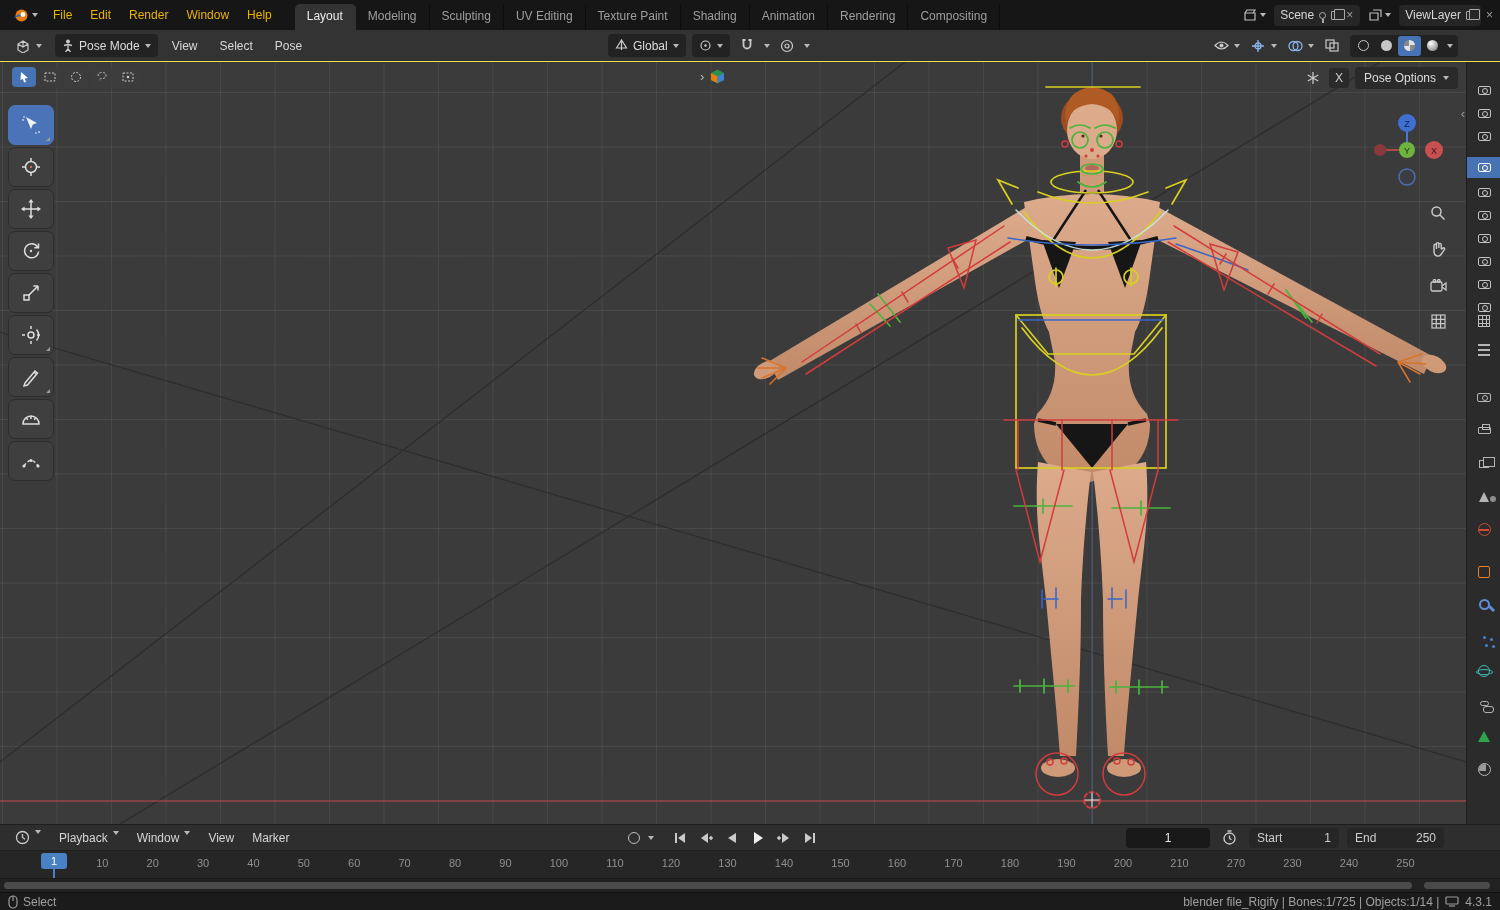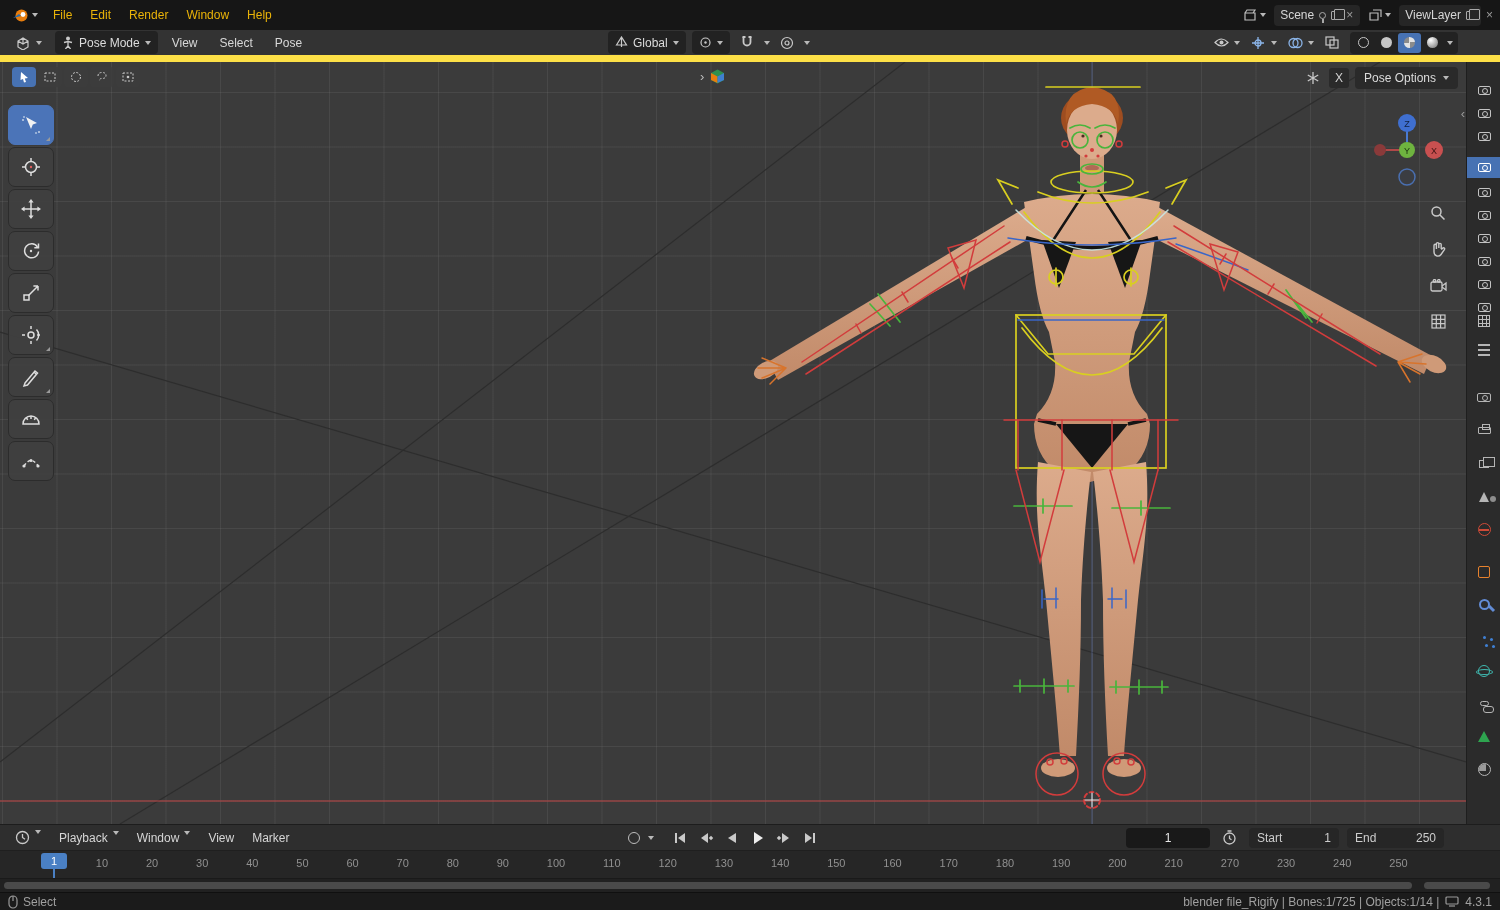--- a/index.html
+++ b/index.html
@@ -15,21 +15,21 @@
 .tab.active{background:#333;color:#ececec;border-radius:5px 5px 0 0;border-right-color:transparent}
 .topbar-right{margin-left:auto;display:flex;align-items:center;gap:4px}
 .tb-icon-btn{display:flex;align-items:center;gap:3px;padding:2px 4px;border-radius:3px}
 .pill{background:#262626;height:21px;border-radius:4px;display:flex;align-items:center;gap:5px;padding:0 6px;color:#d6d6d6}
 .mini-x{color:#9a9a9a;font-size:12px;line-height:1;padding:0 1px}
 .copy-sq{width:9px;height:9px;border:1px solid #a9a9a9;border-radius:1px;position:relative}
 .copy-sq:after{content:"";position:absolute;left:2px;top:-3px;width:9px;height:9px;border:1px solid #a9a9a9;border-radius:1px;background:#262626}
 .pin{width:7px;height:7px;border:1.5px solid #a9a9a9;border-radius:50%;position:relative}
 .pin:after{content:"";position:absolute;left:2px;top:6px;width:1.5px;height:4px;background:#a9a9a9}
 
-.vph{height:32px;background:#333;display:flex;align-items:center;gap:6px;padding:0 8px;border-bottom:7px solid #fde047;position:relative}
+.vph{height:32px;background:#333;display:flex;align-items:center;gap:6px;padding:0 8px;border-bottom:1px solid #fde047;position:relative}
 .hbtn{display:flex;align-items:center;gap:5px;background:#222;border-radius:4px;height:23px;padding:0 7px;color:#dcdcdc}
 .hbtn.plain{background:transparent}
 .vmenu{padding:4px 8px;color:#d8d8d8}
 .vph-center{position:absolute;left:608px;display:flex;align-items:center;gap:6px}
 .vph-right{position:absolute;right:42px;display:flex;align-items:center;gap:7px}
 .tgl{width:22px;height:22px;display:flex;align-items:center;justify-content:center;border-radius:3px}
 .tgl-group{display:flex;align-items:center;background:#222;border-radius:4px;padding:0 2px;height:22px}
 .tgl-group .tgl{width:23px;height:20px}
 .tgl.on{background:#4772b3}
 .sph{width:11px;height:11px;border-radius:50%}
@@ -98,21 +98,21 @@
 .tl-menu{padding:4px 7px;color:#d6d6d6;display:flex;align-items:flex-start;gap:5px}
 .transport{position:absolute;left:622px;display:flex;align-items:center;gap:3px}
 .tp-btn{width:23px;height:20px;display:flex;align-items:center;justify-content:center;border-radius:3px}
 .rec{width:12px;height:12px;border:1.5px solid #bdbdbd;border-radius:50%}
 .tl-right{position:absolute;right:56px;display:flex;align-items:center;gap:8px}
 .frame-field{width:84px;height:20px;background:#191919;border-radius:4px;display:flex;align-items:center;justify-content:center;color:#e8e8e8}
 .range-pill{height:20px;background:#262626;border-radius:4px;display:flex;align-items:center;justify-content:space-between;padding:0 8px;color:#cdcdcd}
 .range-pill.start{width:90px}
 .range-pill.end{width:97px}
 .ruler{height:28px;background:#262626;position:relative;border-top:1px solid #1f1f1f}
-.ruler-ticks{position:absolute;left:48px;right:92px;top:6px;display:flex;justify-content:space-between}
+.ruler-ticks{position:absolute;left:48px;right:85px;top:6px;display:flex;justify-content:space-between}
 .tick{color:#909090;font-size:11px;min-width:10px;text-align:center}
 .playhead{position:absolute;left:41px;top:2px;width:26px;height:16px;background:#4a80c4;border-radius:3px;color:#fff;font-size:11px;display:flex;align-items:center;justify-content:center}
 .playhead-line{position:absolute;left:53px;top:18px;width:2px;height:10px;background:#4a80c4}
 .tl-scroll{height:14px;background:#212121;position:relative;border-top:1px solid #1a1a1a}
 .sbar{position:absolute;top:3px;height:7px;background:#4a4a4a;border-radius:4px}
 
 .statusbar{height:18px;background:#1b1b1b;border-top:1px solid #101010;display:flex;align-items:center;padding:0 8px;color:#a0a0a0}
 .sb-right{margin-left:auto;display:flex;align-items:center;gap:6px}
 </style>
 </head>
@@ -125,20 +125,31 @@
         <circle cx="11" cy="7.5" r="2.4" fill="#fff"></circle>
         <path d="M1 11l6-4 2 2z" fill="#2a6fb0"></path>
     </svg>
     <span class="caret"></span>
   </div>
   <span class="menu-item">File</span>
   <span class="menu-item">Edit</span>
   <span class="menu-item">Render</span>
   <span class="menu-item">Window</span>
   <span class="menu-item">Help</span>
+  <nav class="tabs">
+    <span class="tab active">Layout</span>
+    <span class="tab">Modeling</span>
+    <span class="tab">Sculpting</span>
+    <span class="tab">UV Editing</span>
+    <span class="tab">Texture Paint</span>
+    <span class="tab">Shading</span>
+    <span class="tab">Animation</span>
+    <span class="tab">Rendering</span>
+    <span class="tab">Compositing</span>
+  </nav>
   <div class="topbar-right">
     <div class="tb-icon-btn">
       <svg width="14" height="12" viewBox="0 0 14 12">
           <path d="M2 4h10v7H2z M2 4l2-3h8l-2 3" fill="none" stroke="#bdbdbd" stroke-width="1.2"></path>
         </svg>
       <span class="caret"></span>
     </div>
     <div class="pill">
       <span>Scene</span>
       <span class="pin"></span>

